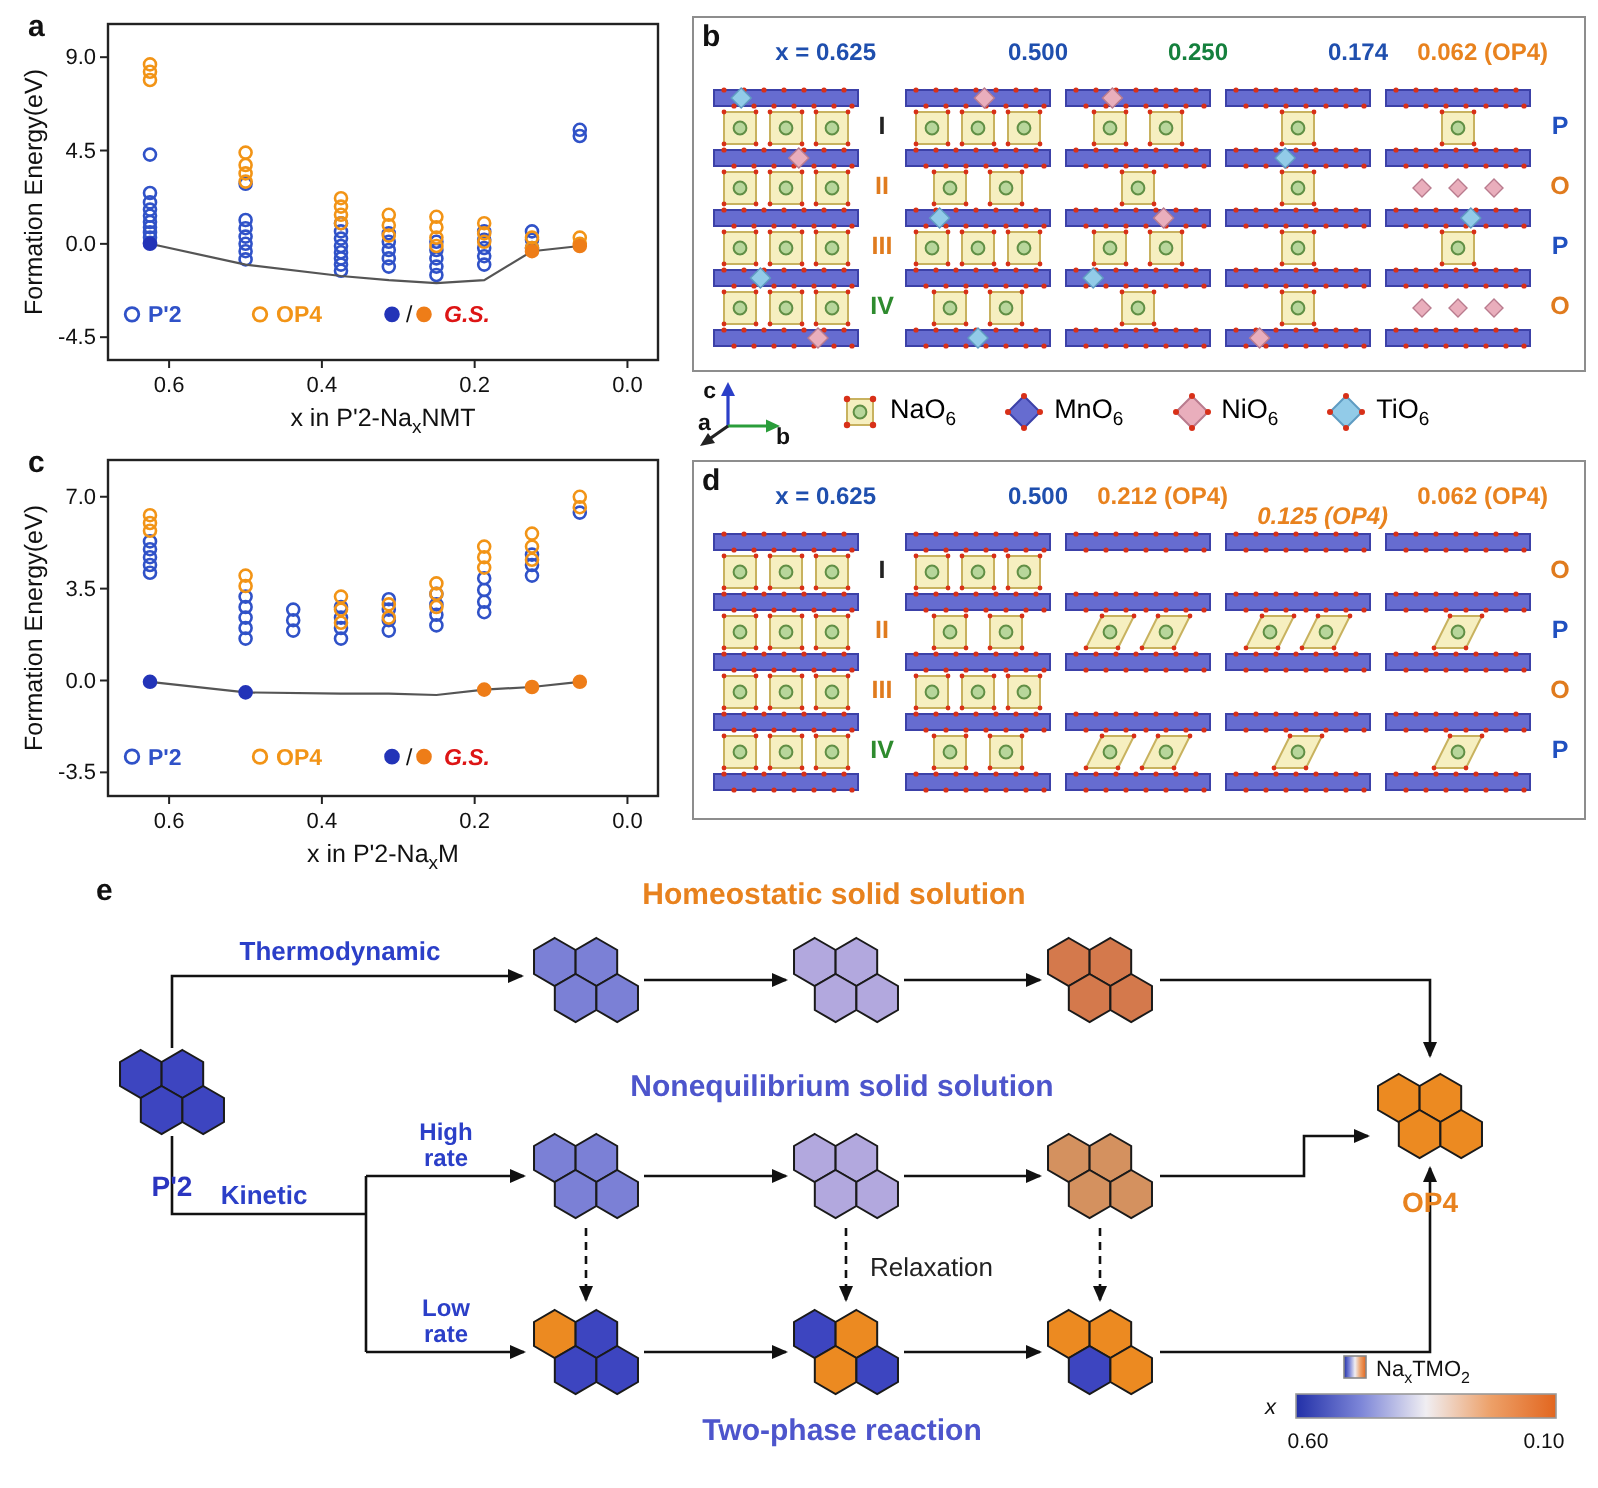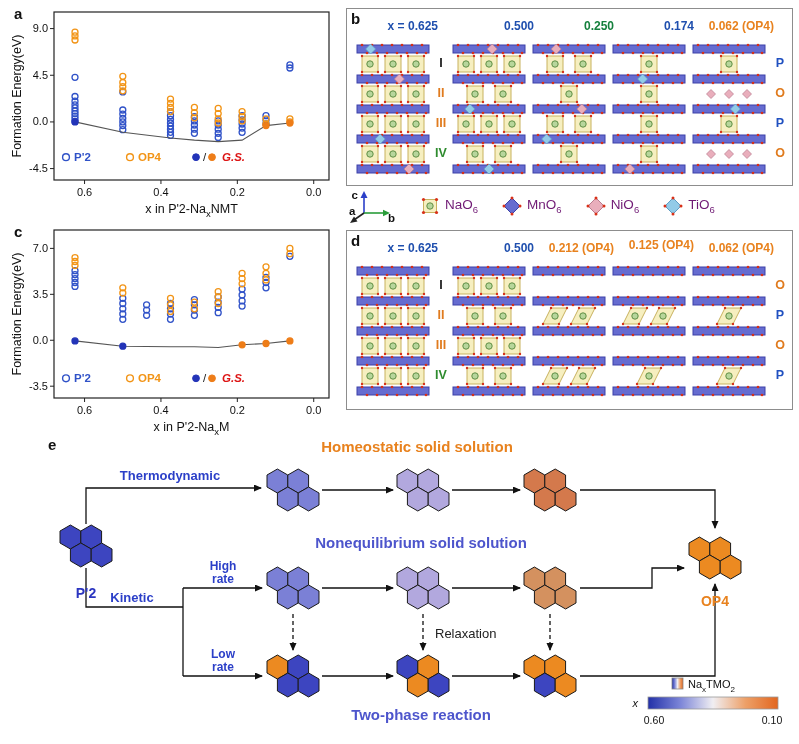--- a/index.html
+++ b/index.html
@@ -6,21 +6,21 @@
   html,body{width:799px;height:744px;background:#fff;font-family:"Liberation Sans",sans-serif;position:relative;overflow:hidden}
   .abs{position:absolute}
   svg{display:block}
   .chart{position:absolute}
   .panel-box{position:absolute;border:1.5px solid #8d8d8d;background:#fff}
   .panel-letter{position:absolute;font-weight:bold;font-size:15px;color:#111;line-height:1}
   .col-header{position:absolute;font-size:12px;font-weight:bold;text-align:right;white-space:nowrap}
   .numeral{position:absolute;font-size:12.5px;font-weight:bold;text-align:center;width:20px}
   .stack-label{position:absolute;font-size:12.5px;font-weight:bold;text-align:center;width:18px}
   .legend-row{position:absolute;display:flex;align-items:center;gap:24px}
-  .legend-item{display:flex;align-items:center;gap:5px;font-size:13.5px;color:#701a75}
+  .legend-item{display:flex;align-items:center;gap:5px;font-size:13.5px;color:#000000}
   .legend-item sub{font-size:9.5px}
 </style>
 </head>
 <body>
 
 <div class="chart" id="chart-a" style="left:8px;top:4px;width:330px;height:214px">
   <span class="panel-letter" style="left:6px;top:2px">a</span>
 <svg width="330" height="214" viewBox="0 0 330 214">
       <rect x="46" y="8" width="275" height="168" fill="none" stroke="#222" stroke-width="1.2"></rect>
       <line x1="42" y1="24.592592592592588" x2="46" y2="24.592592592592588" stroke="#222" stroke-width="1"></line>
@@ -1284,21 +1284,21 @@
       <circle cx="36" cy="109" r="1.2" fill="#d83018"></circle>
       <circle cx="28" cy="125" r="1.2" fill="#d83018"></circle>
       <circle cx="12" cy="125" r="1.2" fill="#d83018"></circle>
       <path d="M48,109 L64,109 L56,125 L40,125 Z" fill="#f6efc0" stroke="#c8b25f" stroke-width="1"></path>
       <circle cx="52" cy="117" r="3.2" fill="#b7d69b" stroke="#618f45" stroke-width="1"></circle>
       <circle cx="48" cy="109" r="1.2" fill="#d83018"></circle>
       <circle cx="64" cy="109" r="1.2" fill="#d83018"></circle>
       <circle cx="56" cy="125" r="1.2" fill="#d83018"></circle>
       <circle cx="40" cy="125" r="1.2" fill="#d83018"></circle>
     </svg>
-    <span class="col-header" style="left: 257px; top: 7px; width: 90px; color: rgb(232, 130, 30);">0.125 (OP4)</span>
+    <span class="col-header" style="left: 257px; top: 20px; width: 90px; color: rgb(232, 130, 30); font-style: italic;">0.125 (OP4)</span>
     <svg width="76" height="144" style="position: absolute; left: 264px; top: 28px;">
       <rect x="2" y="8" width="72" height="8" fill="#666cd0" stroke="#3c41a8" stroke-width="1"></rect>
       <circle cx="7" cy="8" r="1.3" fill="#d83018"></circle>
       <circle cx="12" cy="16" r="1.3" fill="#d83018"></circle>
       <circle cx="17" cy="8" r="1.3" fill="#d83018"></circle>
       <circle cx="22" cy="16" r="1.3" fill="#d83018"></circle>
       <circle cx="27" cy="8" r="1.3" fill="#d83018"></circle>
       <circle cx="32" cy="16" r="1.3" fill="#d83018"></circle>
       <circle cx="37" cy="8" r="1.3" fill="#d83018"></circle>
       <circle cx="42" cy="16" r="1.3" fill="#d83018"></circle>

